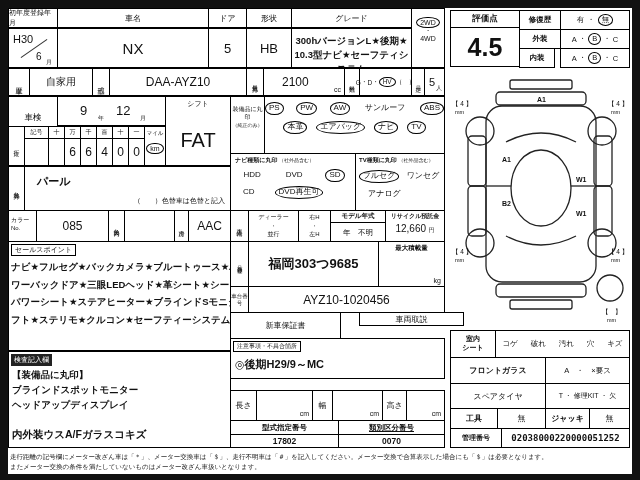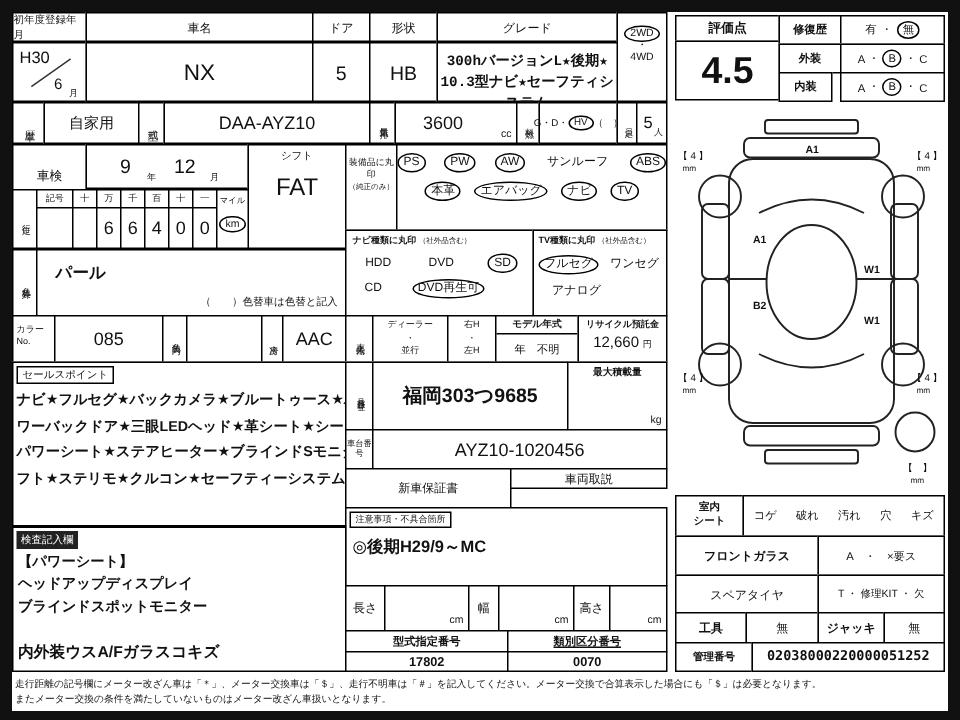--- a/index.html
+++ b/index.html
@@ -40,40 +40,40 @@
 
   <div class="cell" style="left:0;top:20px;width:50px;height:40px;">
     <span class="abs" style="left:4px;top:4px;font-size:11px;">H30</span>
     <div class="abs" style="left:9px;top:19px;width:32px;height:1px;background:#333;transform:rotate(-35deg);"></div>
     <span class="abs" style="left:27px;top:22px;font-size:10px;">6</span>
     <span class="abs" style="left:37px;top:29px;font-size:6px;">月</span>
   </div>
   <div class="cell ctr" style="left:49px;top:20px;width:152px;height:40px;font-size:15px;">NX</div>
   <div class="cell ctr" style="left:200px;top:20px;width:39px;height:40px;font-size:13px;">5</div>
   <div class="cell ctr" style="left:238px;top:20px;width:46px;height:40px;font-size:13px;">HB</div>
-  <div class="cell" style="left:283px;top:20px;width:121px;height:40px;font-family:Liberation Mono, monospace;">
+  <div class="cell" style="left:283px;top:20px;width:121px;height:40px;">
     <div style="font-size:9.5px;font-weight:bold;text-align:center;padding-top:5px;line-height:1.45;">
       <div>300hバージョンL★後期★</div>
       <div>10.3型ナビ★セーフティシステム</div>
     </div>
   </div>
 
   <div class="cell ctr" style="left:0;top:60px;width:22px;height:28px;">
     <span class="vtext sm">車歴</span>
   </div>
   <div class="cell ctr" style="left:21px;top:60px;width:64px;height:28px;font-size:10px;">自家用</div>
   <div class="cell ctr" style="left:84px;top:60px;width:18px;height:28px;">
     <span class="vtext sm">型式</span>
   </div>
   <div class="cell ctr" style="left:101px;top:60px;width:138px;height:28px;font-size:12px;">DAA-AYZ10</div>
   <div class="cell ctr" style="left:238px;top:60px;width:18px;height:28px;">
     <span class="vtext" style="font-size:6px;">排気量</span>
   </div>
   <div class="cell" style="left:255px;top:60px;width:82px;height:28px;">
-    <span class="abs" style="left:18px;top:6px;font-size:12px;">3600</span>
+    <span class="abs" style="left:18px;top:6px;font-size:12px;">2100</span>
     <span class="abs" style="right:3px;bottom:2px;font-size:7px;">cc</span>
   </div>
   <div class="cell ctr" style="left:336px;top:60px;width:16px;height:28px;">
     <span class="vtext" style="font-size:6px;">燃料</span>
   </div>
   <div class="cell ctr" style="left:351px;top:60px;width:53px;height:28px;font-size:6.5px;white-space:nowrap;">
     <span>G</span>
       <span>・</span>
       <span>D</span>
       <span>・</span>
@@ -90,21 +90,21 @@
 
   <div class="cell ctr" style="left:0;top:88px;width:50px;height:44px;font-size:8.5px;">車検</div>
   <div class="cell" style="left:49px;top:88px;width:109px;height:30px;">
     <span class="abs" style="left:22px;top:6px;font-size:13px;">9</span>
     <span class="abs" style="left:40px;top:17px;font-size:6px;">年</span>
     <span class="abs" style="left:58px;top:6px;font-size:13px;">12</span>
     <span class="abs" style="left:82px;top:17px;font-size:6px;">月</span>
   </div>
   <div class="cell" style="left:157px;top:88px;width:66px;height:70px;">
     <div style="text-align:center;font-size:7px;padding-top:2px;">シフト</div>
-    <div style="text-align:center;font-size:16px;margin-top:8px;">FAT</div>
+    <div style="text-align:center;font-size:20px;margin-top:20px;">FAT</div>
   </div>
 
   <div class="cell ctr" style="left:0;top:118px;width:17px;height:40px;">
     <span class="vtext" style="font-size:6px;">走行</span>
   </div>
   <div class="cell ctr sm" style="left:16px;top:118px;width:25px;height:13px;font-size:6px;">記号</div>
   <div class="cell ctr" style="left:40px;top:118px;width:17px;height:13px;font-size:6px;">十</div>
   <div class="cell ctr" style="left:56px;top:118px;width:17px;height:13px;font-size:6px;">万</div>
   <div class="cell ctr" style="left:72px;top:118px;width:17px;height:13px;font-size:6px;">千</div>
   <div class="cell ctr" style="left:88px;top:118px;width:17px;height:13px;font-size:6px;">百</div>
@@ -247,33 +247,33 @@
     <div style="font-size:6.5px;font-weight:bold;text-align:center;padding-top:2px;">最大積載量</div>
     <span class="abs" style="right:3px;bottom:2px;font-size:7px;">kg</span>
   </div>
 
   <div class="cell ctr" style="left:222px;top:278px;width:19px;height:27px;">
     <span style="font-size:5.5px;line-height:1.2;text-align:center;">車台番号</span>
   </div>
   <div class="cell ctr" style="left:240px;top:278px;width:197px;height:27px;font-size:12px;">AYZ10-1020456</div>
 
   <div class="cell ctr" style="left:222px;top:304px;width:111px;height:27px;font-size:8px;">新車保証書</div>
-  <div class="cell ctr" style="left:332px;top:304px;width:105px;height:14px;font-size:8px;">車両取説</div>
-
-  <div class="cell" style="left:222px;top:330px;width:215px;height:53px;">
+  <div class="cell ctr" style="left:351px;top:304px;width:105px;height:14px;font-size:8px;">車両取説</div>
+
+  <div class="cell" style="left:222px;top:330px;width:215px;height:41px;">
     <span class="tab" style="margin:2px 0 0 2px;font-size:6px;">注意事項・不具合箇所</span>
     <div style="font-size:11px;font-weight:bold;padding:5px 0 0 4px;">◎後期H29/9～MC</div>
   </div>
 
   <div class="cell" style="left:0;top:342px;width:223px;height:98px;border-top:2px solid #000;">
     <span class="tabdark" style="margin:2px 0 0 2px;">検査記入欄</span>
     <div style="font-size:9.5px;font-weight:bold;line-height:1.6;padding:1px 0 0 3px;">
-      <div>【パワーシート】</div>
+      <div>【装備品に丸印】</div>
+      <div>ブラインドスポットモニター</div>
       <div>ヘッドアップディスプレイ</div>
-      <div>ブラインドスポットモニター</div>
     </div>
     <div class="abs" style="left:3px;bottom:5px;font-size:10.5px;font-weight:bold;">内外装ウスA/Fガラスコキズ</div>
   </div>
 
   <div class="cell ctr" style="left:222px;top:382px;width:27px;height:31px;font-size:8px;">長さ</div>
   <div class="cell" style="left:248px;top:382px;width:57px;height:31px;">
     <span class="abs" style="right:3px;bottom:3px;font-size:7px;">cm</span>
   </div>
   <div class="cell ctr" style="left:304px;top:382px;width:21px;height:31px;font-size:8px;">幅</div>
   <div class="cell" style="left:324px;top:382px;width:51px;height:31px;">

